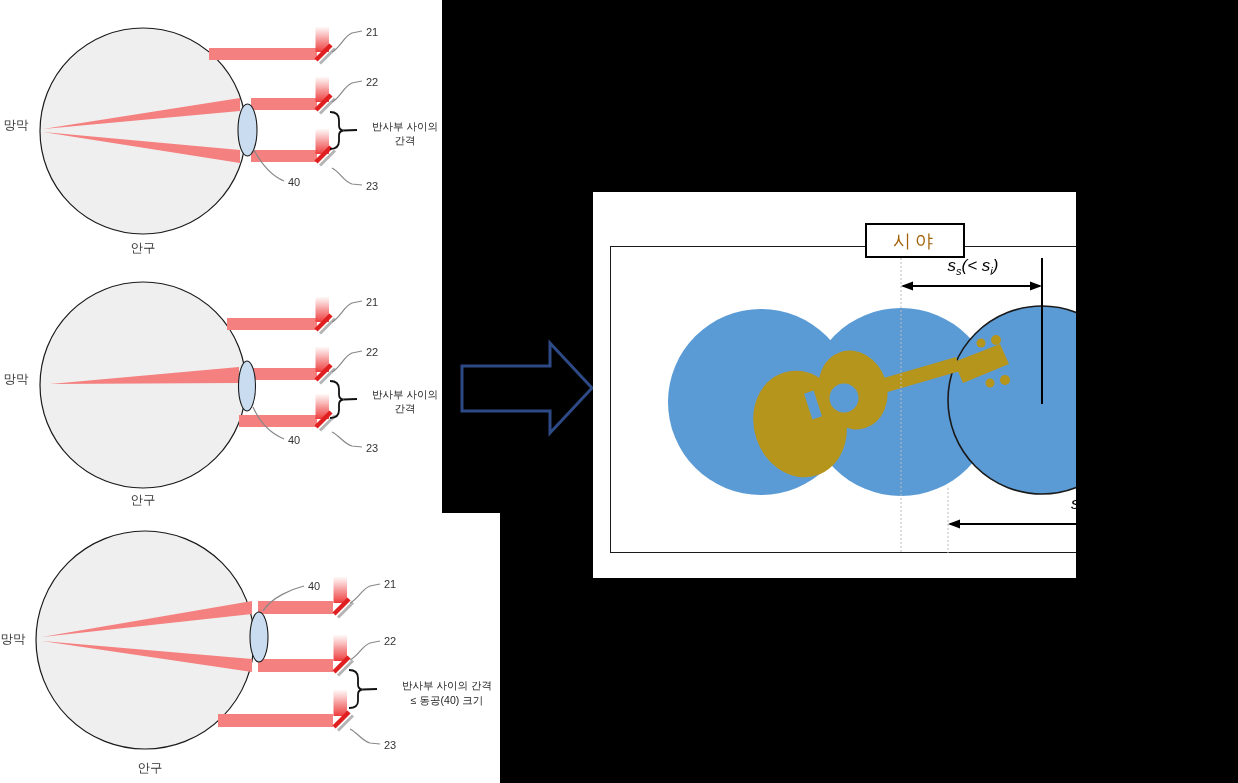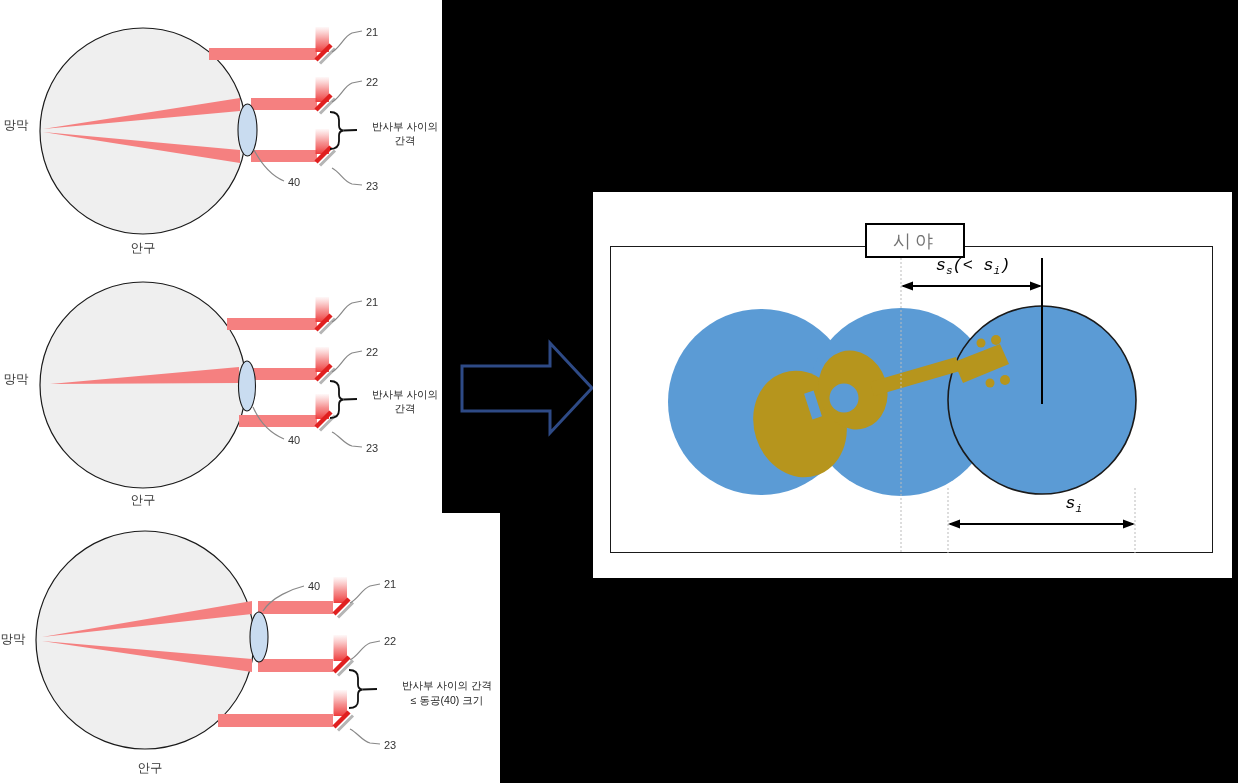--- a/index.html
+++ b/index.html
@@ -1,29 +1,29 @@
 <!DOCTYPE html>
 <html><head>
 <meta charset="utf-8">
 <style>
   html,body{margin:0;padding:0;background:#000;}
-  #canvas{position:relative;width:1232px;height:783px;background:#000;overflow:hidden;
+  #canvas{position:relative;width:1076px;height:783px;background:#000;overflow:hidden;
           font-family:"Liberation Sans",sans-serif;}
   .white-block{position:absolute;background:#fff;}
   svg{position:absolute;display:block;overflow:hidden;}
   text{font-family:"Liberation Sans",sans-serif;fill:#333;}
   .num{font-size:11px;fill:#333;}
   .kr{font-size:12.5px;fill:#333;}
   .brtxt{font-size:10.5px;fill:#222;}
   #view-panel{position:absolute;left:593px;top:192px;width:645px;height:386px;background:#fff;}
   #view-inner{position:absolute;left:17px;top:54px;width:603px;height:307px;border:1.6px solid #1a1a1a;box-sizing:border-box;}
   #view-title-box{position:absolute;left:272px;top:31px;width:100px;height:35px;background:#fff;
       border:2px solid #000;box-sizing:border-box;display:flex;align-items:center;justify-content:center;
-      font-size:18px;letter-spacing:4px;color:#737373;}
-  .math{font-family:Liberation Mono, monospace;font-style:italic;font-size:17px;color:#000;}
+      font-size:18px;letter-spacing:4px;color:#a16207;}
+  .math{font-family:Liberation Sans, sans-serif;font-style:italic;font-size:17px;color:#000;}
   .math sub{font-size:11px;font-style:italic;}
   #ss-label{position:absolute;left:320px;top:64px;width:120px;text-align:center;}
   #si-label{position:absolute;left:409px;top:302px;width:80px;text-align:right;}
 </style>
 </head>
 <body>
 
 <div id="canvas">
 
   <div class="white-block" style="left:0;top:0;width:442px;height:513px;"></div>

